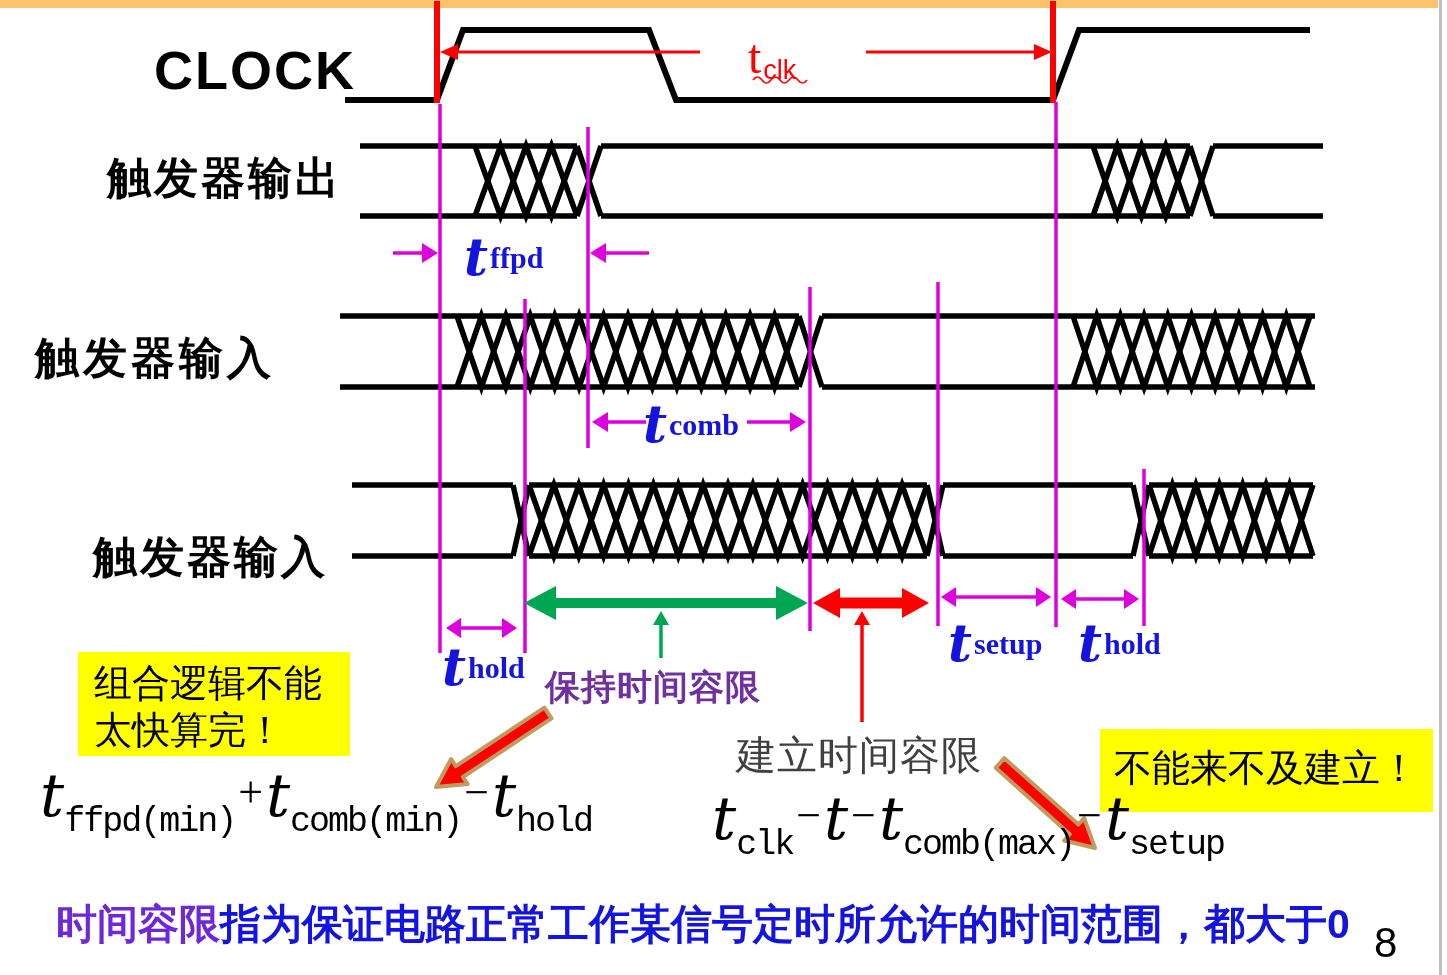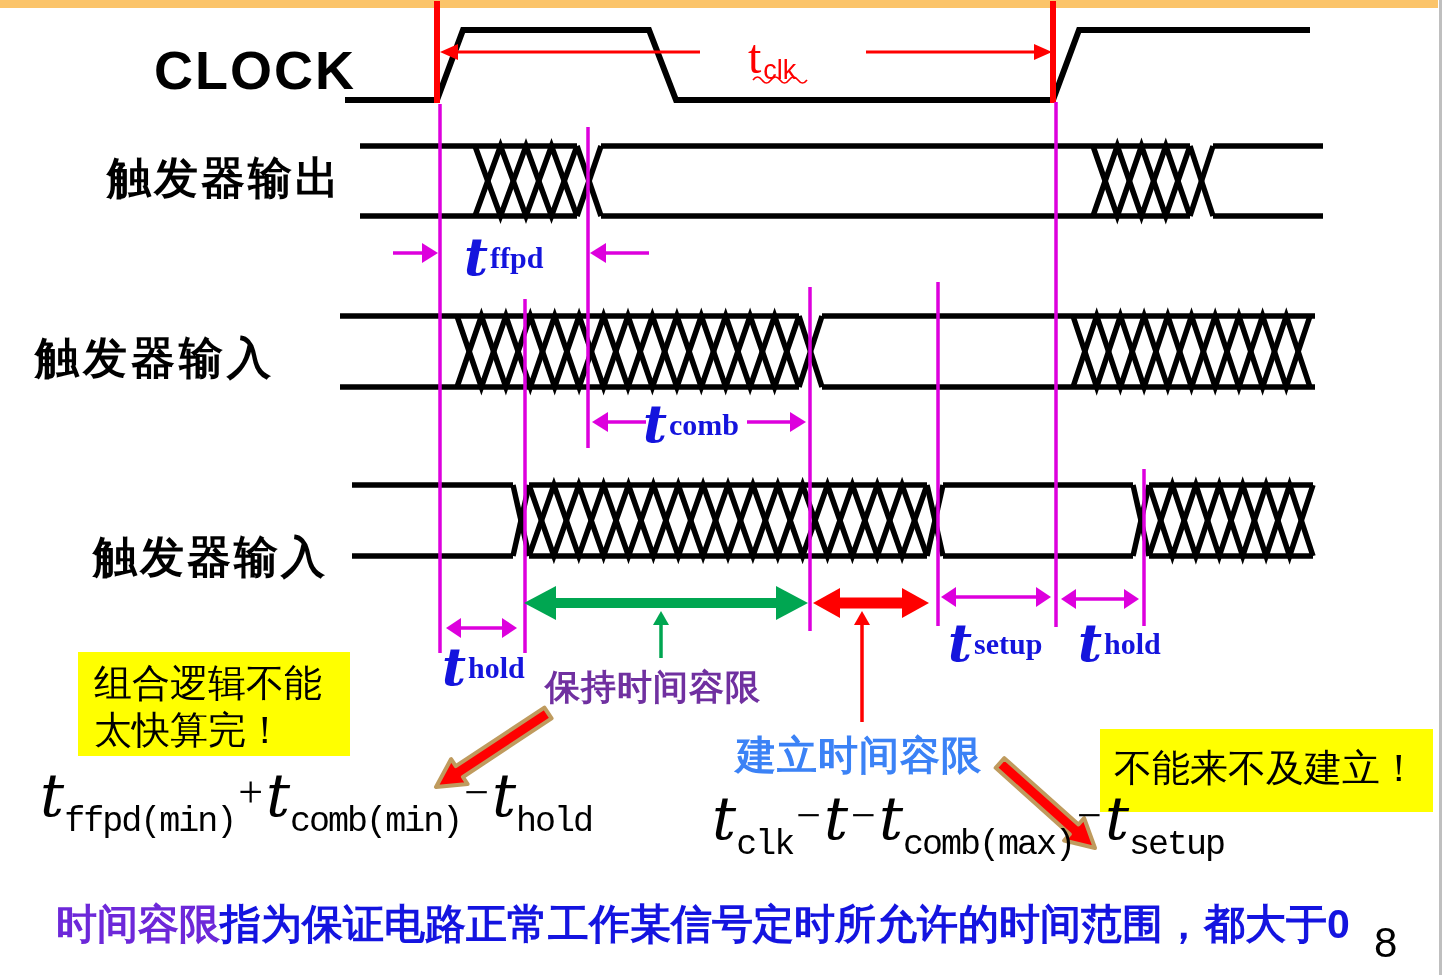--- a/index.html
+++ b/index.html
@@ -20,21 +20,21 @@
   .tlabel .ts{font-family:"Liberation Serif",serif;font-weight:bold;font-size:30px;
               line-height:1;margin-top:12px;margin-left:2px;}
   #tclk-label{color:#ff0000;}
   #tclk-label .tb{font-family:"Liberation Serif",serif;font-style:normal;font-weight:normal;
                   font-size:48px;}
   #tclk-label .ts{font-family:"Liberation Sans",sans-serif;font-weight:normal;font-size:27px;
                   margin-top:24px;}
   .bluet{color:#1414dd;}
   #hold-margin-label{left:545px;top:664px;font-size:35px;font-weight:bold;color:#7030a0;
                      letter-spacing:1px;}
-  #setup-margin-label{left:736px;top:728px;font-size:40px;font-weight:bold;color:#3b82f6;
+  #setup-margin-label{left:736px;top:728px;font-size:40px;font-weight:normal;color:#404040;
                       letter-spacing:1px;}
   .note{background:#ffff00;color:#000;font-family:"Liberation Serif",serif;font-size:38px;
         line-height:47px;white-space:nowrap;}
   #note-left{left:78px;top:652px;width:272px;height:104px;padding:8px 12px 0 16px;
              box-sizing:border-box;}
   #note-right{left:1100px;top:729px;width:333px;height:83px;padding:16px 16px 0 14px;
               box-sizing:border-box;}
   .formula{display:flex;align-items:flex-start;color:#000;white-space:nowrap;}
   .formula .fb{font-family:"DejaVu Serif",serif;font-style:italic;font-size:60px;line-height:1;}
   .formula .fs{font-family:"Liberation Mono",monospace;font-size:35px;letter-spacing:-2px;

